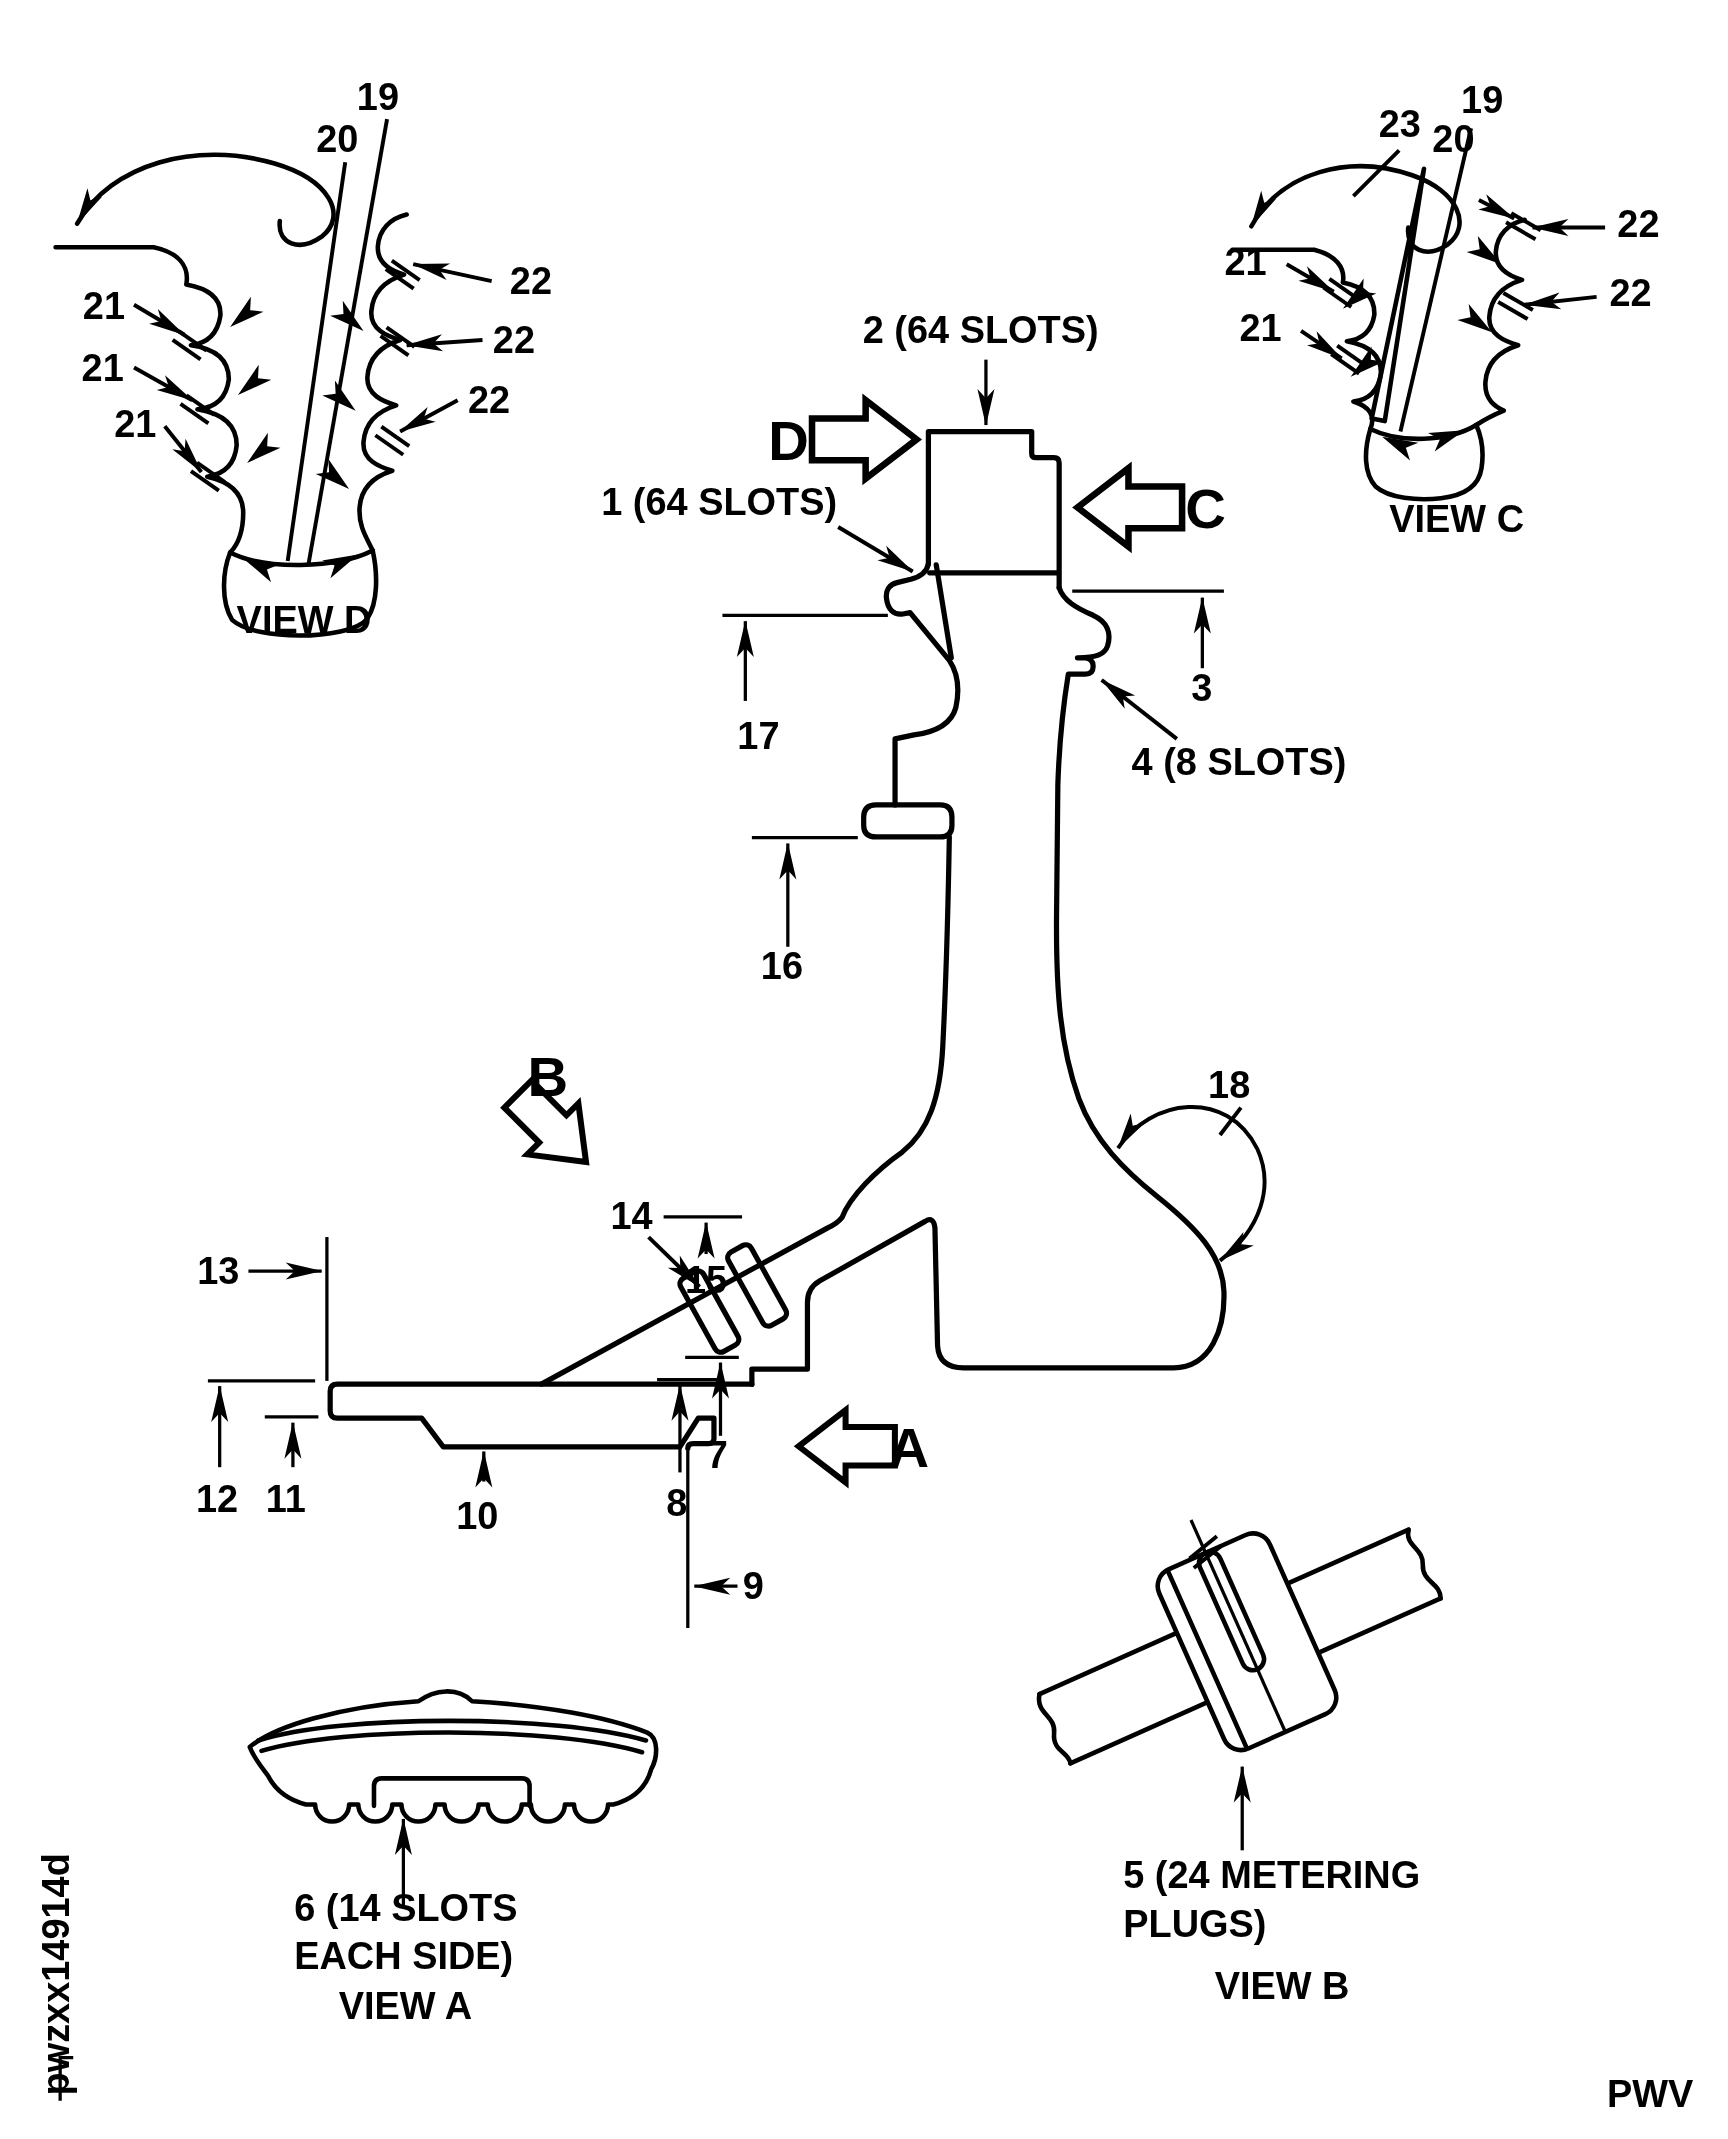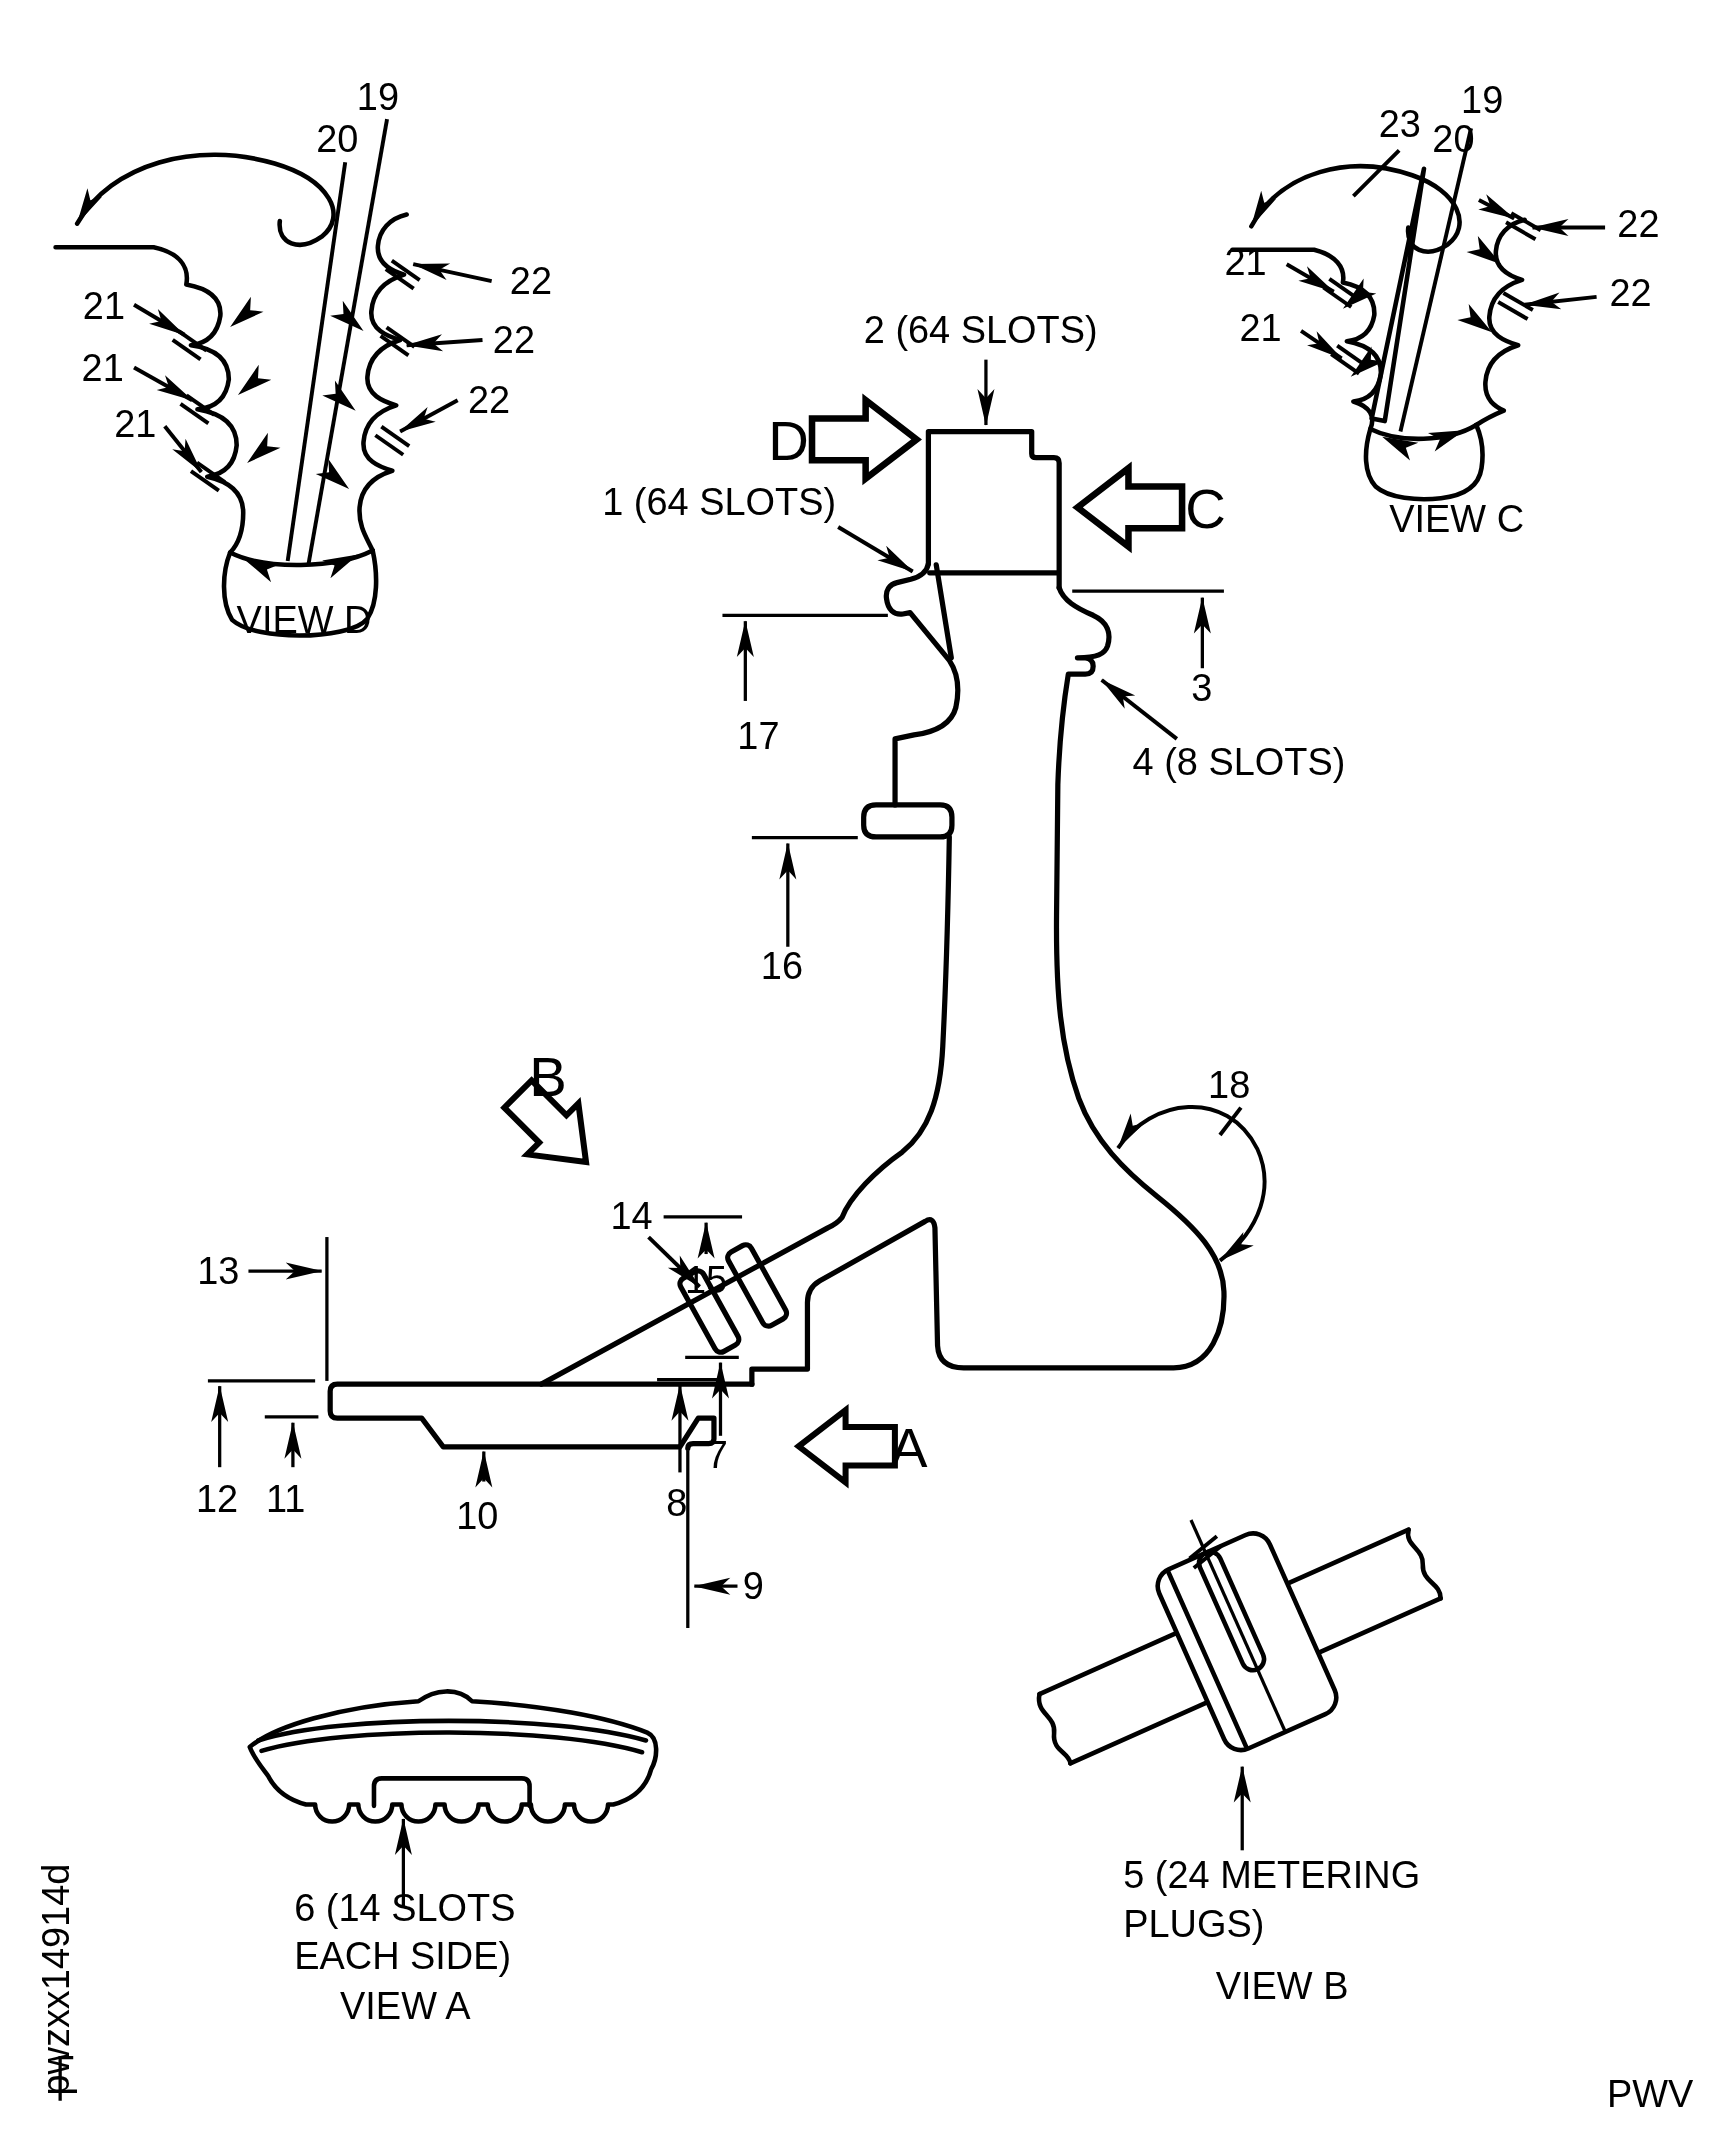--- a/index.html
+++ b/index.html
@@ -1,16 +1,16 @@
 <!DOCTYPE html>
 <html style="font-size:10.5px"><head>
 <meta charset="utf-8">
 <style>
   html,body{margin:0;padding:0;background:#ffffff;}
-  .page{position:relative;width:1728px;height:2140px;background:#fff;overflow:hidden;}
+  .page{position:relative;width:1728px;height:2140px;background:#fff;overflow:hidden;font-weight:bold;}
   svg{position:absolute;top:0;left:0;}
   text{font-family:"Liberation Sans","DejaVu Sans",sans-serif;fill:#000;}
   .lbl{font-size:58px;}
   .big{font-size:86px;}
   .outline{fill:none;stroke:#000;stroke-width:8;stroke-linejoin:round;stroke-linecap:round;}
   .detail{fill:none;stroke:#000;stroke-width:7;stroke-linejoin:round;stroke-linecap:round;}
   .dim{fill:none;stroke:#000;stroke-width:5;stroke-linecap:butt;}
   .lead{fill:none;stroke:#000;stroke-width:6;stroke-linecap:butt;}
   .tick{stroke:#000;stroke-width:6;stroke-linecap:butt;}
   .blk{fill:#fff;stroke:#000;stroke-width:10;stroke-linejoin:miter;}

